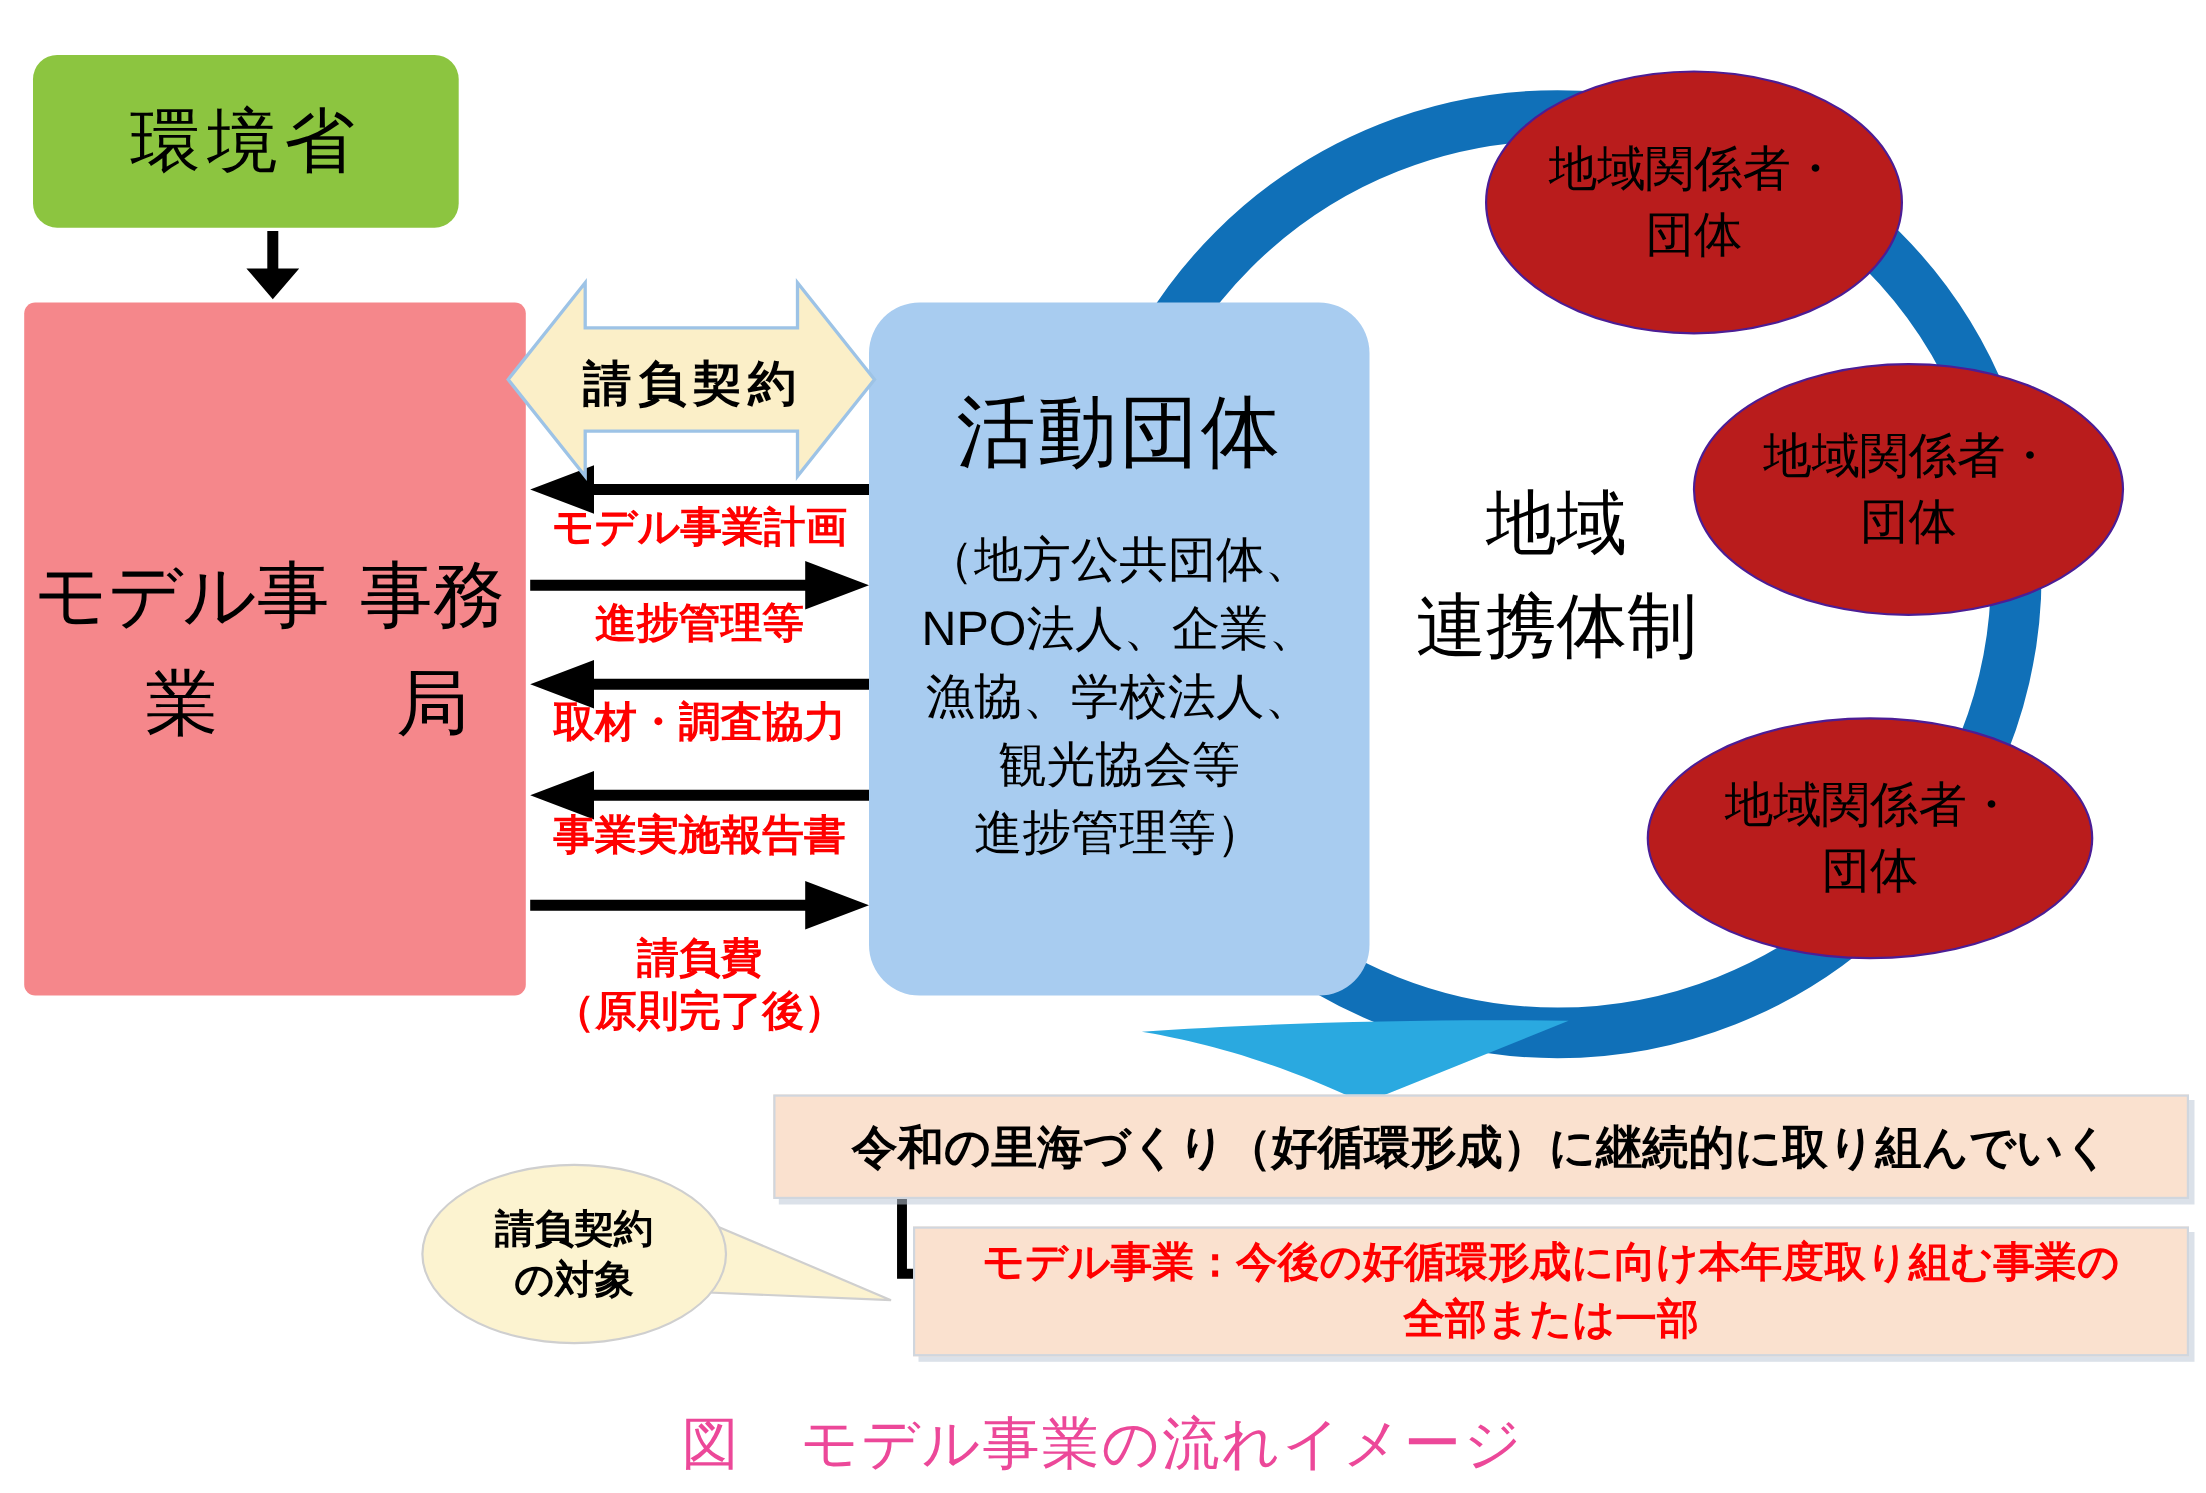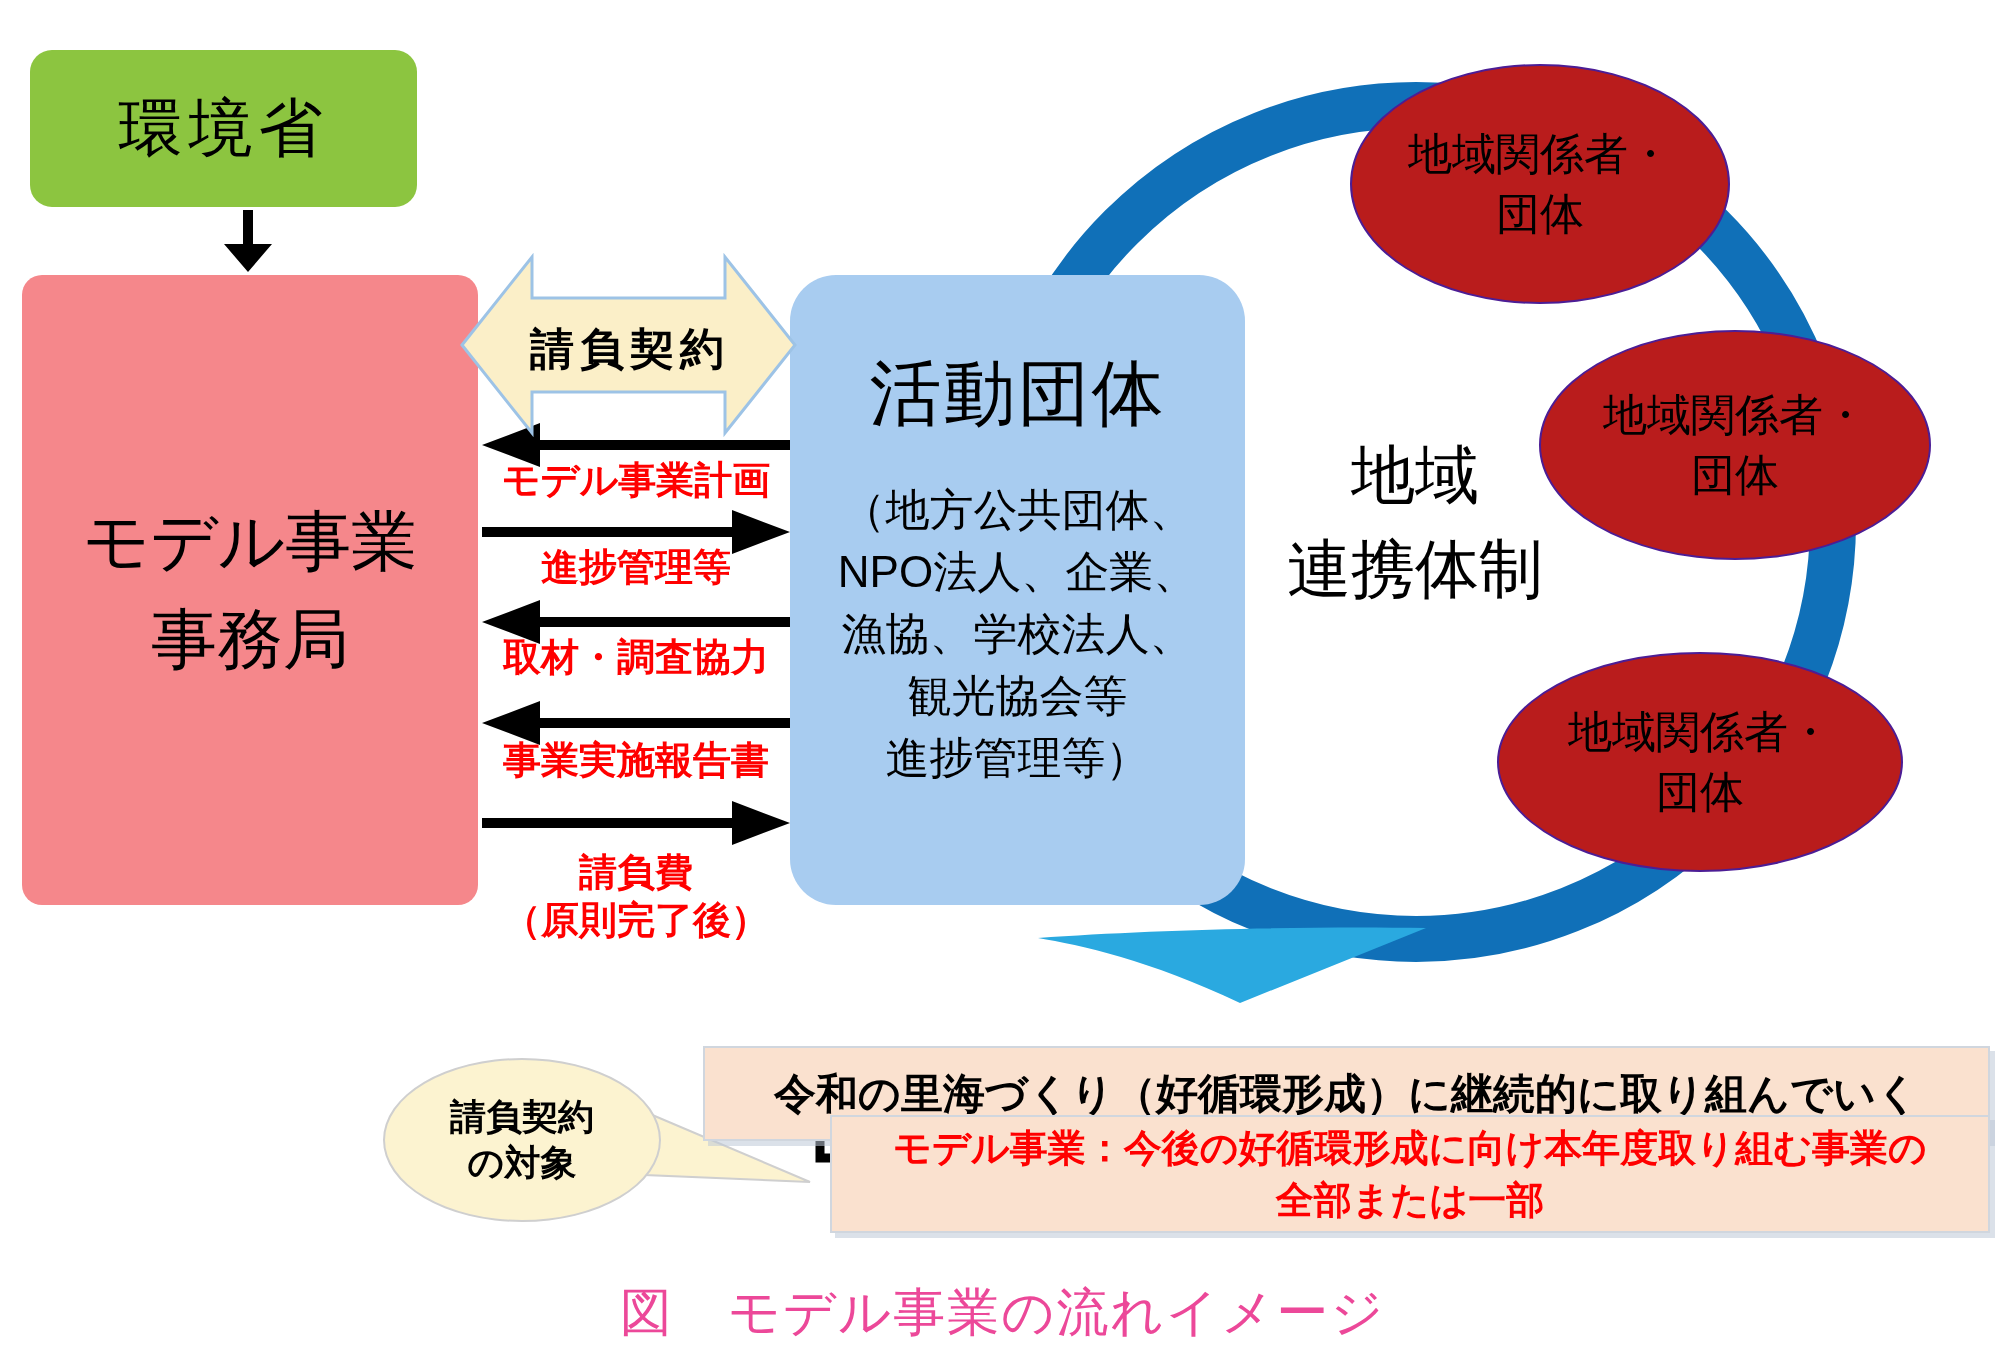--- a/index.html
+++ b/index.html
@@ -15,22 +15,22 @@
   .node{position:absolute;box-sizing:border-box;z-index:2;}
 
   .ministry-box{
     left:30px;top:50px;width:387px;height:157px;
     background:#8CC540;border-radius:22px;
     display:flex;align-items:center;justify-content:center;
     font-size:64px;color:#000;letter-spacing:6px;
   }
   .secretariat-box{
     left:22px;top:275px;width:456px;height:630px;
-    background:#F5878B;border-radius:20px;
-    display:flex;flex-direction:column;align-items:center;justify-content:center;
+    background:#F5878B;border-radius:10px;
+    display:flex;flex-direction:row;align-items:center;justify-content:center;
     font-size:66px;line-height:98px;color:#000;text-align:center;
   }
   .activity-box{
     left:790px;top:275px;width:455px;height:630px;
     background:#A8CCF0;border-radius:46px;
     display:flex;flex-direction:column;align-items:center;
     color:#000;text-align:center;
   }
   .activity-title{margin-top:78px;font-size:72px;line-height:80px;letter-spacing:2px;}
   .activity-members{margin-top:46px;font-size:44px;line-height:62px;}
@@ -51,21 +51,21 @@
   .stakeholder{
     background:#b91c1c;border:2px solid #4c1d95;border-radius:50%;
     display:flex;flex-direction:column;align-items:center;justify-content:center;
     font-size:44px;line-height:60px;color:#000;text-align:center;
   }
   .stakeholder.s1{left:1350px;top:64px;width:380px;height:240px;}
   .stakeholder.s2{left:1539px;top:330px;width:392px;height:230px;}
   .stakeholder.s3{left:1497px;top:652px;width:406px;height:220px;}
 
   .outcome-box{
-    left:703px;top:1046px;width:1287px;height:95px;
+    left:703px;top:995px;width:1287px;height:95px;
     background:#FAE1CF;border:2px solid #D0D6DE;
     box-shadow:5px 5px 0 rgba(190,200,215,0.55);
     display:flex;align-items:center;justify-content:center;
     font-size:42px;font-weight:bold;color:#000;
   }
   .model-box{
     left:830px;top:1115px;width:1160px;height:118px;
     background:#FAE1CF;border:2px solid #D0D6DE;
     box-shadow:5px 5px 0 rgba(190,200,215,0.55);
     display:flex;flex-direction:column;align-items:center;justify-content:center;

